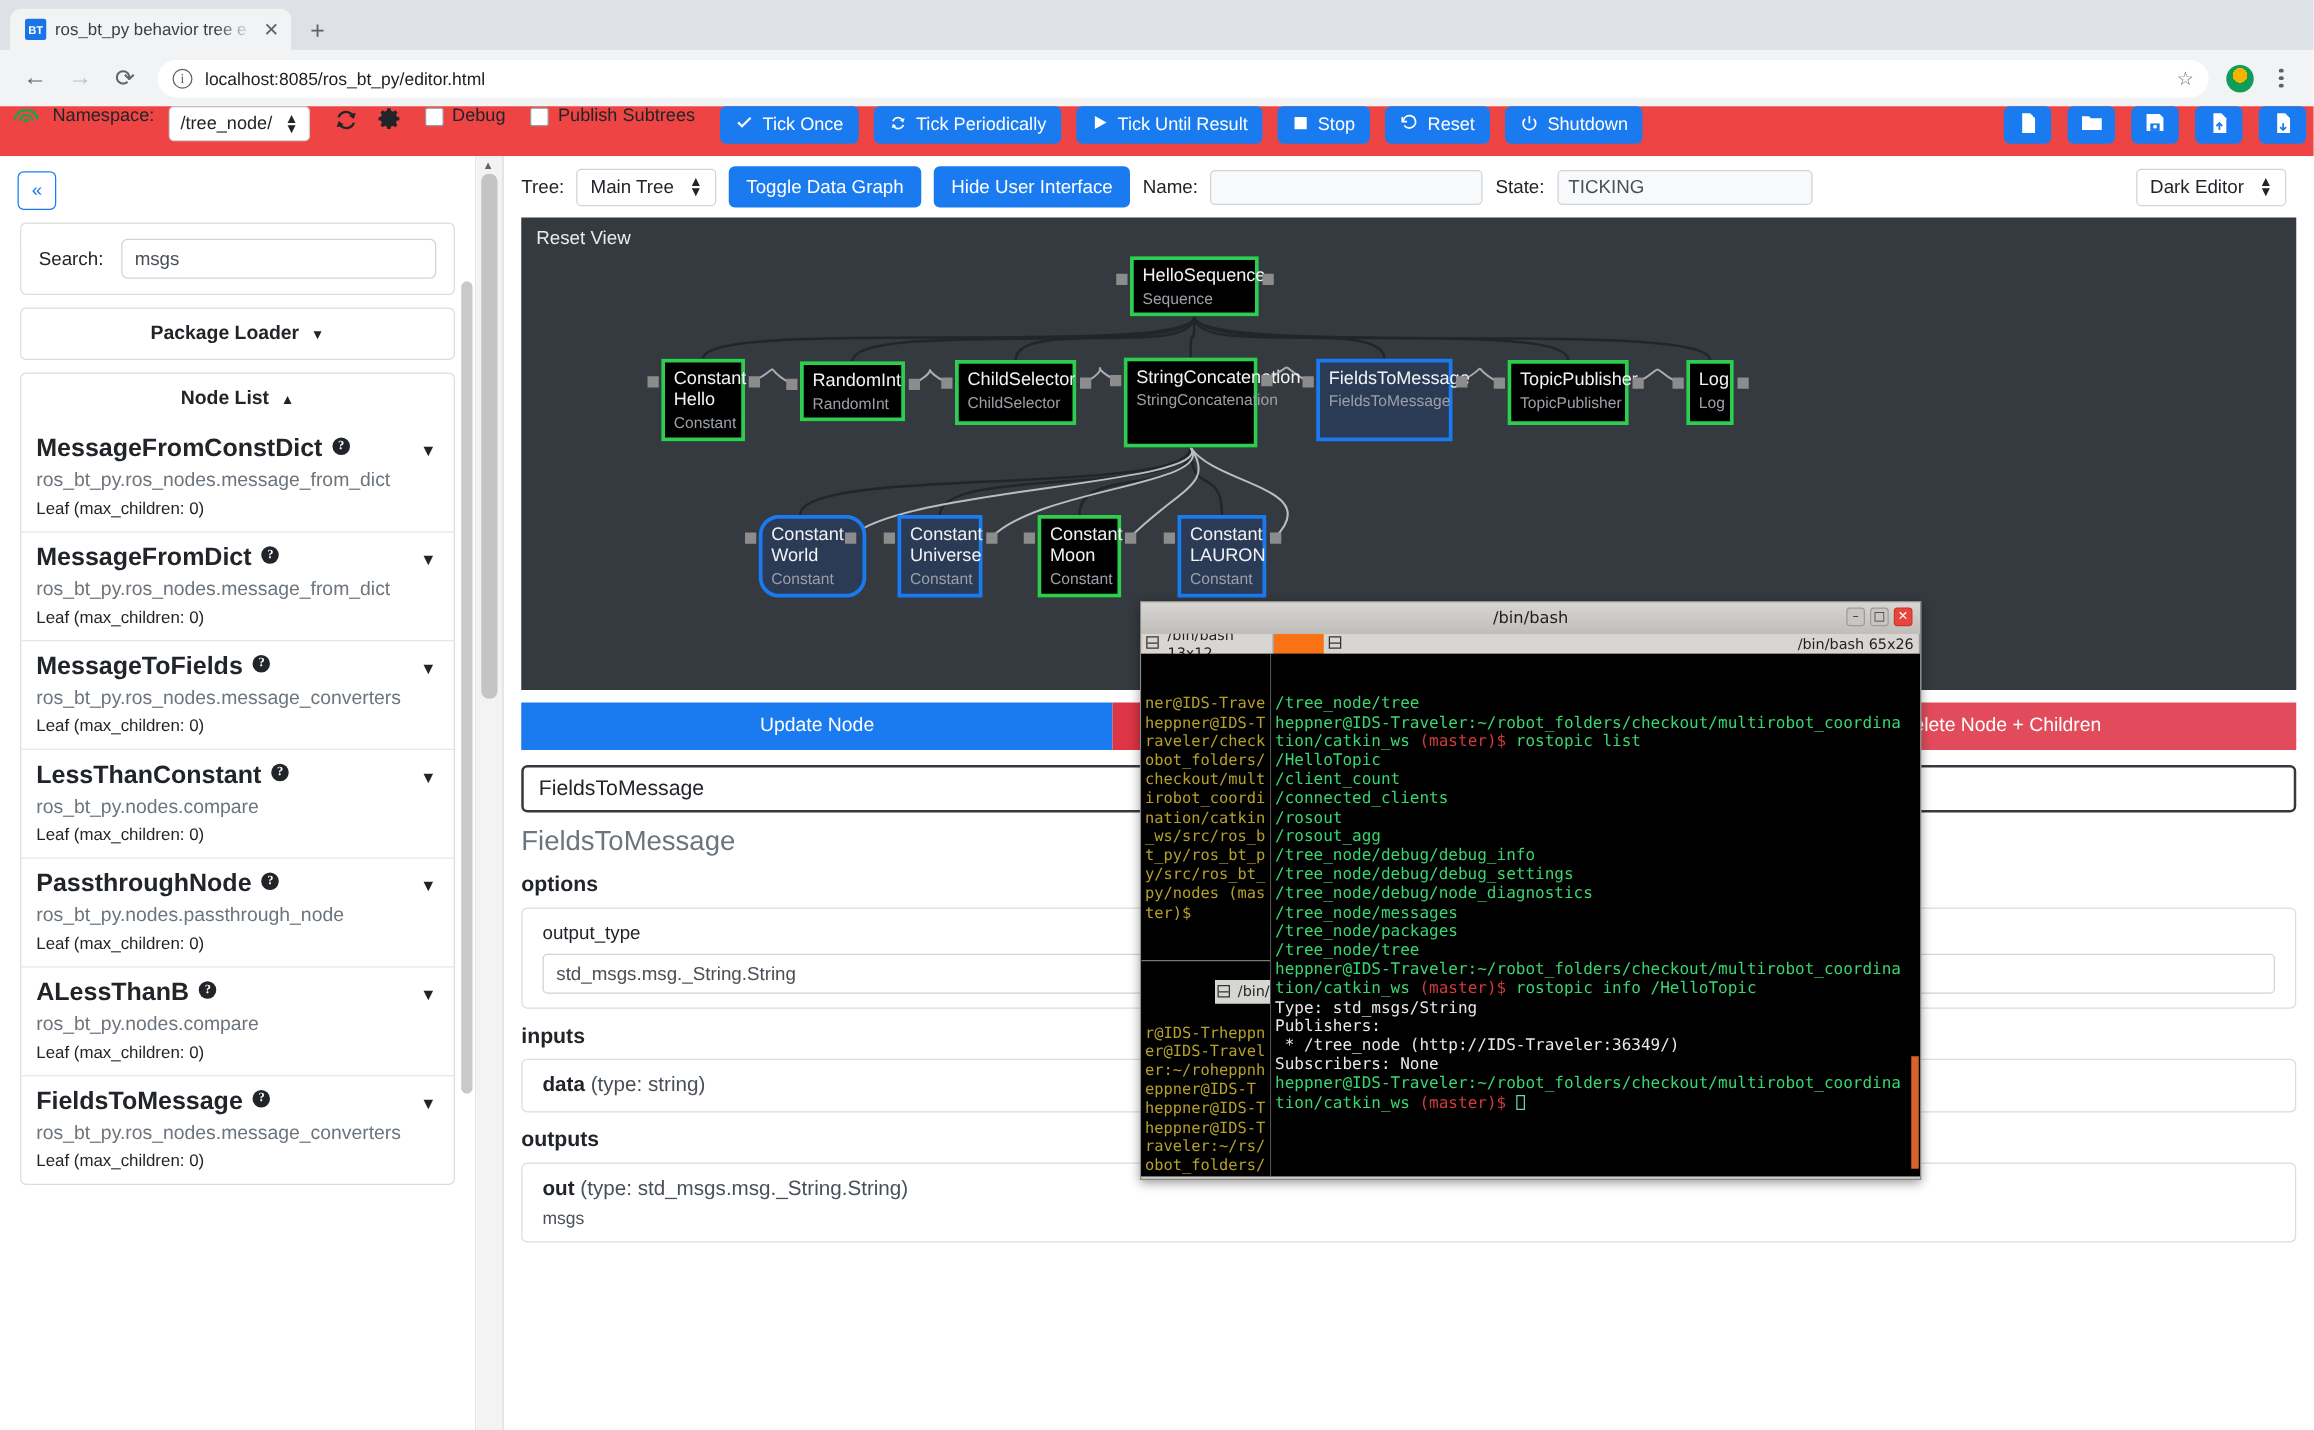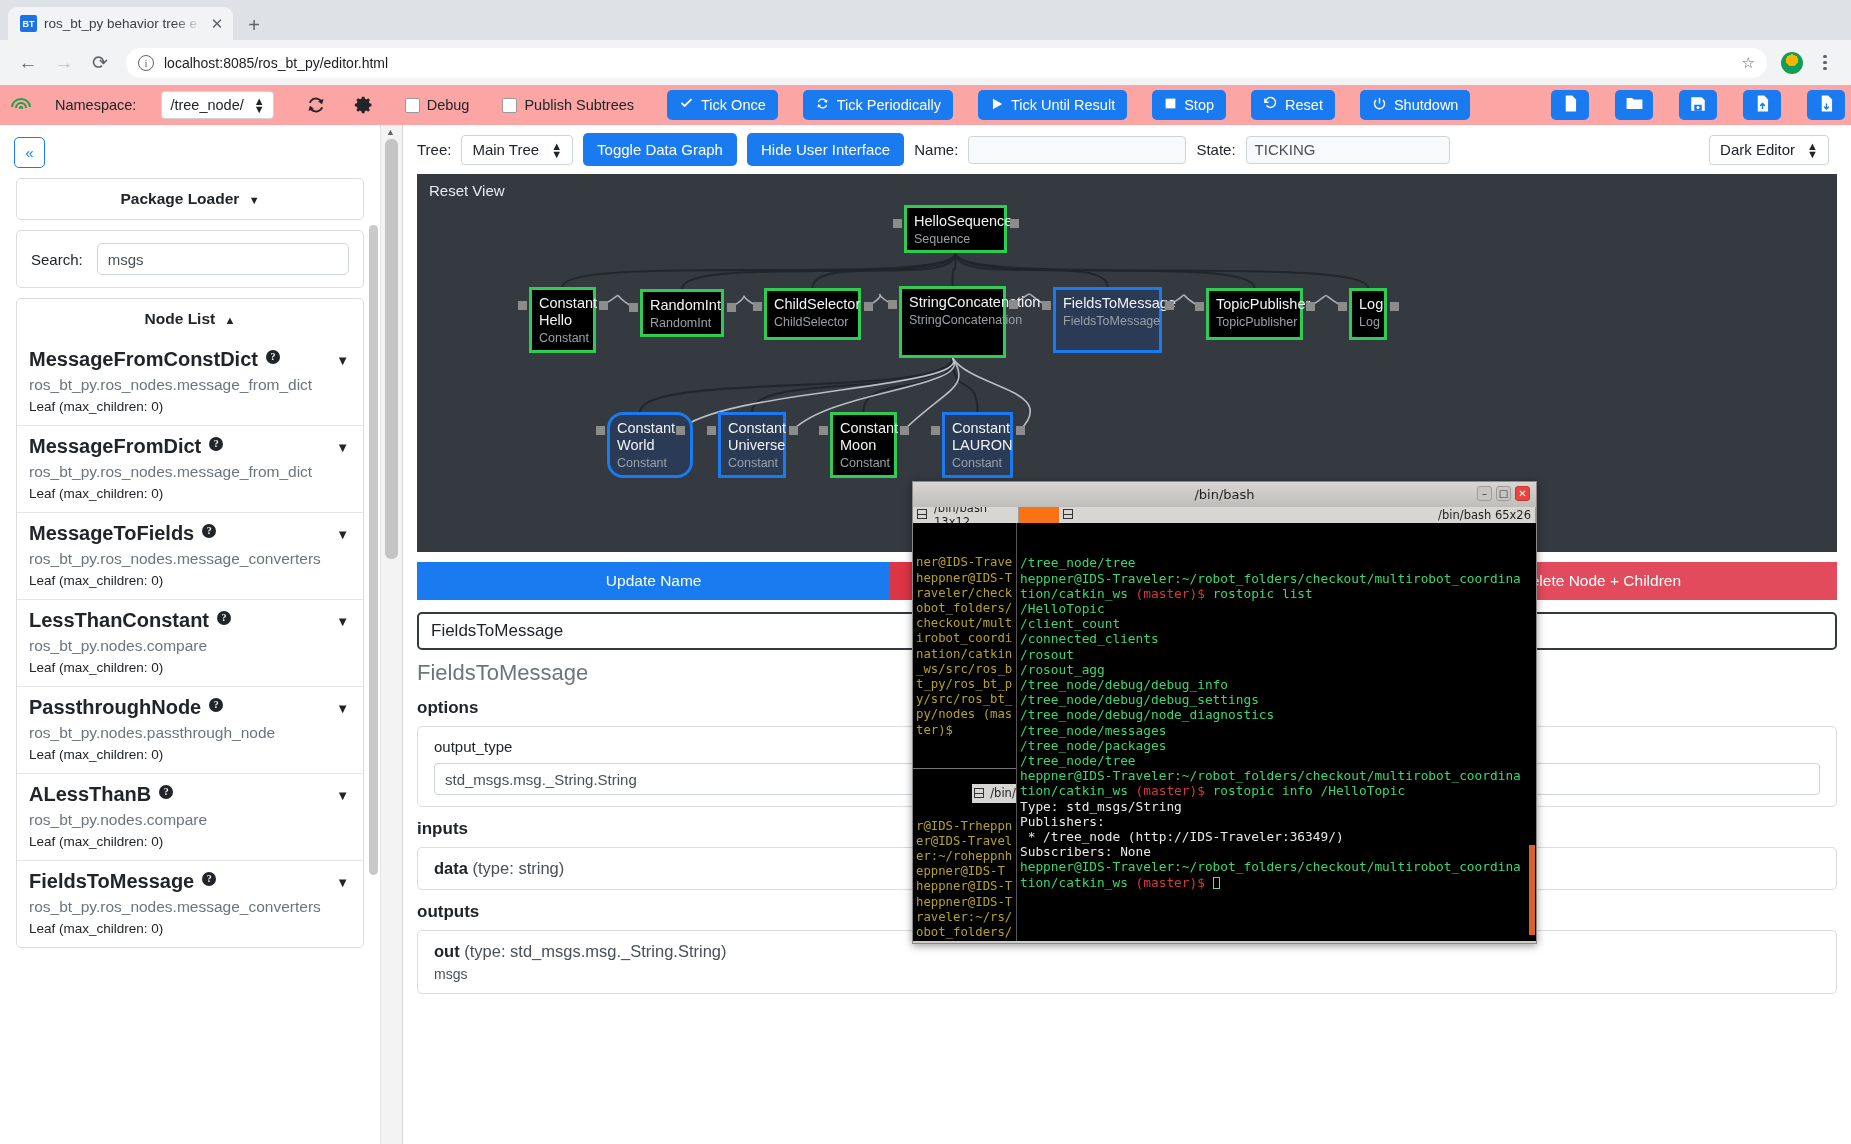--- a/index.html
+++ b/index.html
@@ -43,21 +43,21 @@
      font-family:"Liberation Serif", serif; flex:0 0 auto; }
   .omni-url { flex:1; white-space:nowrap; overflow:hidden; }
   .star-icon { color:#5f6368; font-size:15px; }
   .avatar-ic { width:22px; height:22px; border-radius:50%;
      background:radial-gradient(circle at 50% 38%, #f4b400 0 34%, #0f9d58 34% 100%); margin:0 4px; }
   .kebab { width:28px; display:flex; flex-direction:column; align-items:center; gap:2.5px; }
   .kebab i { width:3.5px; height:3.5px; background:#5f6368; border-radius:50%; display:block; }
 
   
   .apptoolbar {
-    background:#fca5a5; height:40px; display:flex; align-items:center; gap:17px; padding:0 6px;
+    background:#ef4444; height:40px; display:flex; align-items:flex-start; gap:4px; padding:0 6px;
     font-size:14.5px; color:#212529; position:relative;
   }
   .wifi-ic { width:22px; height:18px; position:relative; margin:0 6px 0 4px; flex:0 0 auto; }
   .wifi-ic span { position:absolute; left:50%; transform:translateX(-50%);
      border:2.2px solid #20a04a; border-bottom:none; border-radius:50% 50% 0 0 / 100% 100% 0 0; }
   .wifi-ic span:nth-child(1){ width:20px; height:9px; top:2px; }
   .wifi-ic span:nth-child(2){ width:12px; height:6px; top:6px; }
   .wifi-ic span:nth-child(3){ width:5px; height:3px; top:10px; border-width:2.4px; }
   .tb-label { margin-right:8px; white-space:nowrap; }
   .ns-select {
@@ -326,30 +326,30 @@
         </svg></span>
     </div>
 </div>
 
 <div class="main">
 
   <div class="sidebar">
     <div class="collapse-btn">«</div>
 
     <div class="card">
+      <div class="search-row">
+        <span class="search-lbl">Search:</span>
+        <input class="search-input" value="msgs" style="">
+      </div>
+    </div>
+
+    <div class="card">
       <div class="card-head">
         <span>Package Loader</span>
         <span class="caret">▼</span>
-      </div>
-    </div>
-
-    <div class="card">
-      <div class="search-row">
-        <span class="search-lbl">Search:</span>
-        <input class="search-input" value="msgs" style="">
       </div>
     </div>
 
     <div class="nodelist">
       <div class="card-head">
         <span>Node List</span>
         <span class="caret">▲</span>
       </div>
       <div id="node-items">
           <div class="node-item">
@@ -539,21 +539,21 @@
           <div class="gnode selected" style="left: 525px; top: 238px; width: 71px; height: 66px;">
             <div class="nm">Constant LAURON</div>
             <div class="ty">Constant</div>
           </div>
           <div class="gport" style="top: 252px; left: 514px;"></div>
           <div class="gport" style="top: 252px; left: 599px;"></div>
         </div>
     </div>
 
     <div class="action-row">
-      <div class="act update">Update Name</div>
+      <div class="act update">Update Node</div>
       <div class="act del">Delete Node</div>
       <div class="act delchild">Delete Node + Children</div>
     </div>
 
     <div class="detail">
       <div class="name-input">FieldsToMessage</div>
       <div class="detail-h">FieldsToMessage</div>
 
       <div class="sect-h">options</div>
       <div class="sect-box">

